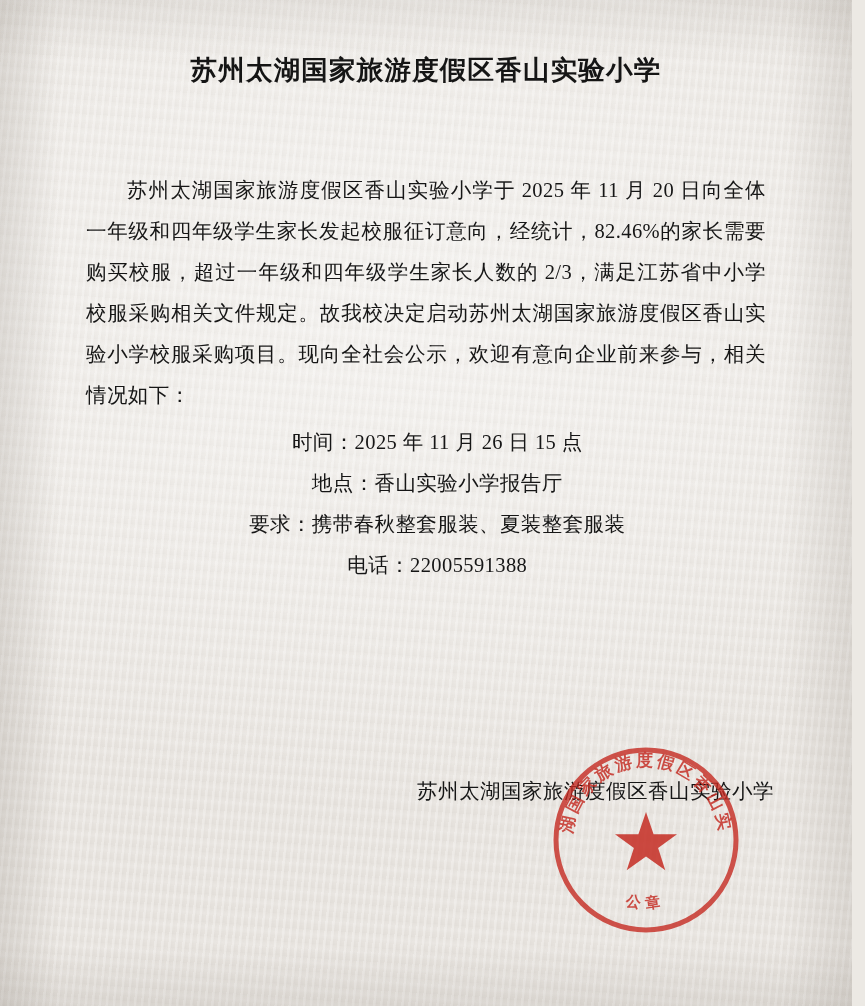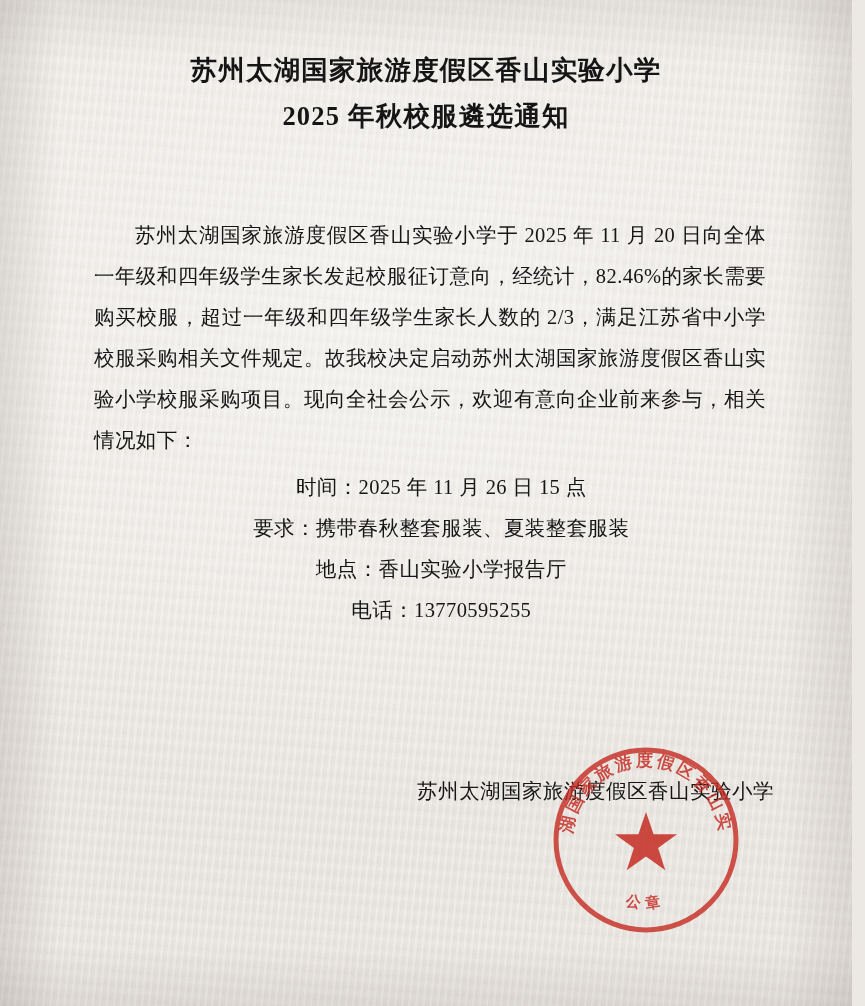--- a/index.html
+++ b/index.html
@@ -59,21 +59,20 @@
     line-height: 1.72;
     color: #151515;
   }
 
   .body-block {
     margin-top: 76px;
     font-size: 20.5px;
     line-height: 2.0;
     letter-spacing: 0.4px;
     color: #161616;
-    margin-left: 8px;
   }
   .para {
     text-indent: 2em;
     text-align: justify;
     text-justify: inter-ideograph;
   }
   .detail-list {
     margin-top: 6px;
     text-align: center;
   }
@@ -120,31 +119,30 @@
 <body>
 
 <div class="page">
   <div class="paper-grain"></div>
   <div class="edge-shade"></div>
 
   <div class="content">
 
     <div class="title-block">
       <div class="title-line">苏州太湖国家旅游度假区香山实验小学</div>
-      <div class="title-line">2025 年秋校服遴选通知</div>
     </div>
 
     <div class="body-block">
       <div class="para">苏州太湖国家旅游度假区香山实验小学于 2025 年 11 月 20 日向全体一年级和四年级学生家长发起校服征订意向，经统计，82.46%的家长需要购买校服，超过一年级和四年级学生家长人数的 2/3，满足江苏省中小学校服采购相关文件规定。故我校决定启动苏州太湖国家旅游度假区香山实验小学校服采购项目。现向全社会公示，欢迎有意向企业前来参与，相关情况如下：</div>
 
       <div class="detail-list">
         <div class="detail-line">时间：2025 年 11 月 26 日 15 点</div>
+        <div class="detail-line">地点：香山实验小学报告厅</div>
         <div class="detail-line">要求：携带春秋整套服装、夏装整套服装</div>
-        <div class="detail-line">地点：香山实验小学报告厅</div>
-        <div class="detail-line">电话：13770595255</div>
+        <div class="detail-line">电话：22005591388</div>
       </div>
     </div>
   </div>
 
   <div class="signature-block">
     <div>苏州太湖国家旅游度假区香山实验小学</div>
   </div>
 
   <div class="seal">
     <svg width="196" height="196" viewBox="0 0 196 196" xmlns="http://www.w3.org/2000/svg">

